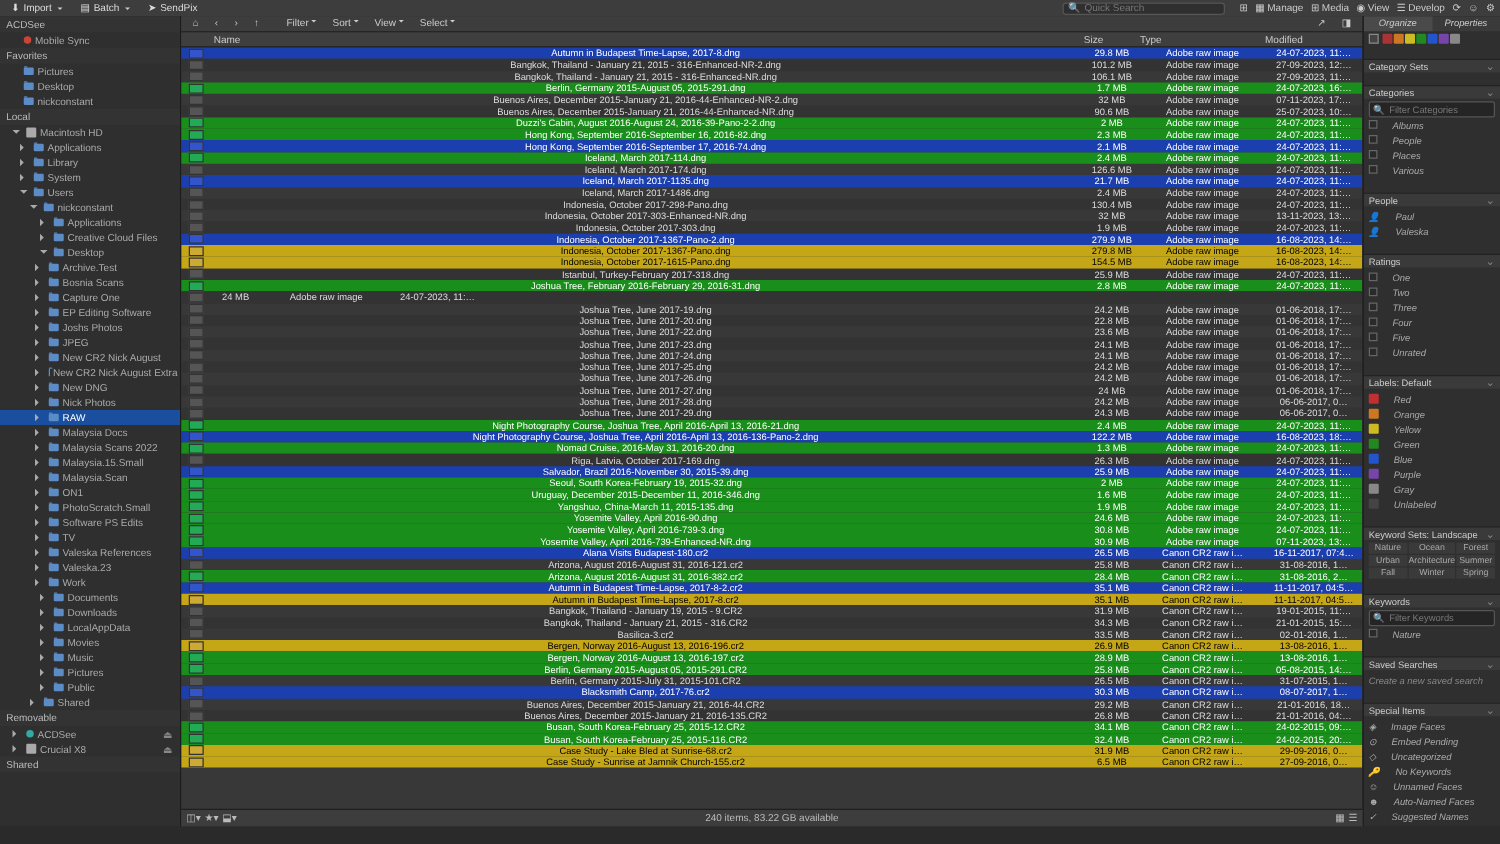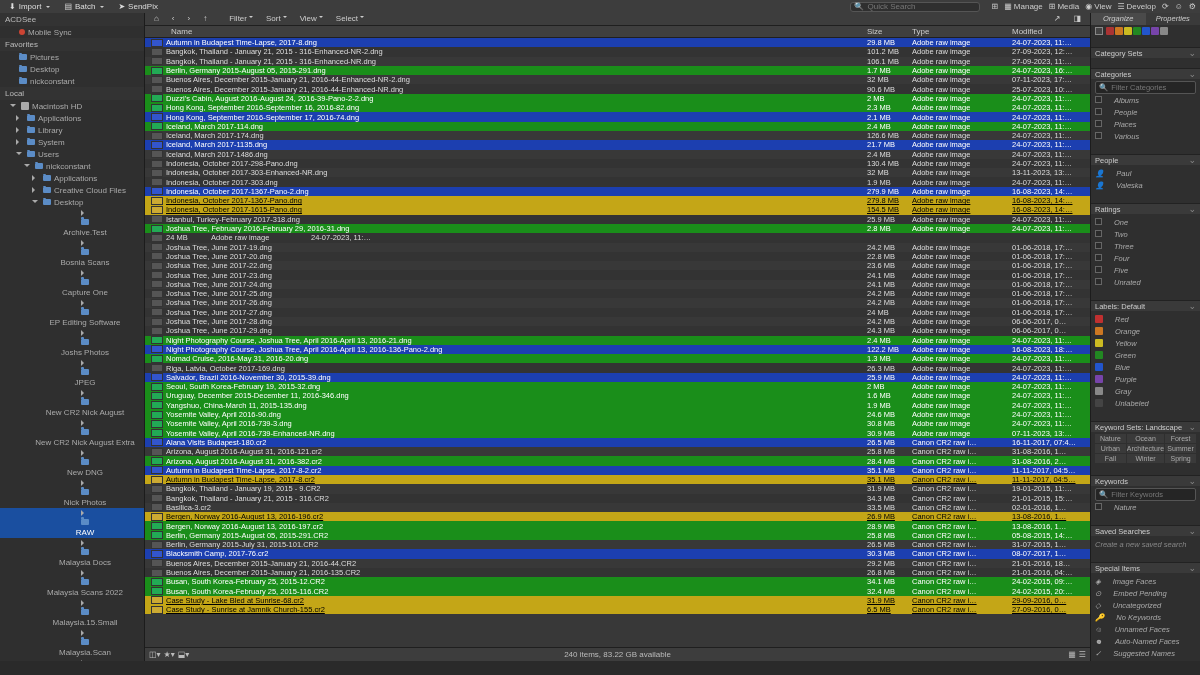--- a/index.html
+++ b/index.html
@@ -16,21 +16,21 @@
 
 
 .main { display: flex; height: 648px; }
 .left { width: 145px; background: #2f2f2f; border-right: 1px solid #1c1c1c; overflow: hidden; }
 .center { flex: 1; background: #383838; display: flex; flex-direction: column; min-width: 0; }
 .right { width: 110px; background: #2f2f2f; border-left: 1px solid #1c1c1c; overflow: hidden; font-size: 7.5px; }
 
 
 .tree-section { color: #bbb; font-size: 8px; padding: 2px 5px; background: #333; }
 .tree-item { display: flex; align-items: center; gap: 3px; padding: 1.5px 2px 1.5px 10px; cursor: pointer; white-space: nowrap; }
-.tree-item.d1 { padding-left: 16px; } .tree-item.d2 { padding-left: 24px; } .tree-item.d3 { padding-left: 32px; } .tree-item.d4 { padding-left: 28px; flex-direction: column; }
+.tree-item.d1 { padding-left: 16px; } .tree-item.d2 { padding-left: 24px; } .tree-item.d3 { padding-left: 32px; } .tree-item.d4 { padding-left: 28px; }
 .tree-item.sel { background: #1a4fa0; color: #fff; }
 .tri { width: 0; height: 0; border: 3px solid transparent; }
 .tri.closed { border-left-color: #aaa; margin-right: 2px; }
 .tri.open { border-top-color: #aaa; position: relative; top: 1px; margin-right: 2px; }
 .tri.none { width: 5px; }
 .folder { width: 8px; height: 6px; background: #5b8cc6; border-radius: 1px; position: relative; }
 .folder::before { content: ""; position: absolute; top: -1.5px; left: 0; width: 3px; height: 1.5px; background: #5b8cc6; border-radius: 1px 1px 0 0; }
 .disk { width: 8px; height: 8px; background: #aaa; border-radius: 1px; }
 .dot-red { width: 6px; height: 6px; background: #c43; border-radius: 50%; }
 .dot-teal { width: 6px; height: 6px; background: #3aa; border-radius: 50%; }
@@ -39,30 +39,30 @@
 
 .centerbar { height: 13px; background: #3d3d3d; display: flex; align-items: center; gap: 3px; padding: 0 4px; border-bottom: 1px solid #1f1f1f; }
 .centerbar .b { padding: 0 5px; height: 10px; line-height: 10px; cursor: pointer; color: #ccc; font-size: 8px; border-radius: 2px; }
 .centerbar .b.dd::after { content: ""; border: 2.5px solid transparent; border-top-color: #ccc; margin-left: 2px; display: inline-block; position: relative; top: -1px; }
 
 
 .fh { display: flex; height: 12px; background: #3f3f3f; color: #ccc; font-size: 8px; align-items: center; border-bottom: 1px solid #1f1f1f; }
 .fh .c1 { flex: 1; padding-left: 26px; } .fh .c2 { width: 45px; } .fh .c3 { width: 100px; } .fh .c4 { width: 78px; }
 
 
-.flist { flex: 1; overflow: hidden; }
+.flist { flex: 1; overflow: hidden; text-align: center; }
 .frow { display: flex; height: 9.3px; align-items: center; color: #ddd; font-size: 7.5px; }
 .frow .thumb { width: 12px; height: 8px; margin: 0 3px 0 6px; background: #555; border: 1px solid #333; flex-shrink: 0; }
 .frow .thumb.green { background: #2a5; } .frow .thumb.yellow { background: #ca3; } .frow .thumb.blue { background: #35c; }
 .frow .c1 { flex: 1; white-space: nowrap; overflow: hidden; text-overflow: ellipsis; }
 .frow .c2 { width: 45px; } .frow .c3 { width: 100px; white-space: nowrap; overflow: hidden; } .frow .c4 { width: 78px; white-space: nowrap; overflow: hidden; }
 .frow.alt { background: #333; }
 .frow.green { background: #1a8e1a; color: #fff; }
 .frow.blue { background: #1c3fb0; color: #fff; }
-.frow.yellow { background: #c4a617; color: #000; text-decoration: underline; }
+.frow.yellow { background: #c4a617; color: #000; }
 
 
 .status { height: 14px; background: #3d3d3d; display: flex; align-items: center; justify-content: center; font-size: 8px; color: #bbb; border-top: 1px solid #1f1f1f; position: relative; }
 .status .left-icons { position: absolute; left: 4px; display: flex; gap: 3px; }
 .status .right-icons { position: absolute; right: 4px; display: flex; gap: 3px; }
 
 
 .rsec-tabs { display: flex; height: 12px; background: #3a3a3a; font-style: italic; }
 .rsec-tabs .t { flex: 1; text-align: center; line-height: 12px; cursor: pointer; color: #ccc; }
 .rsec-tabs .t.active { background: #4a4a4a; }

